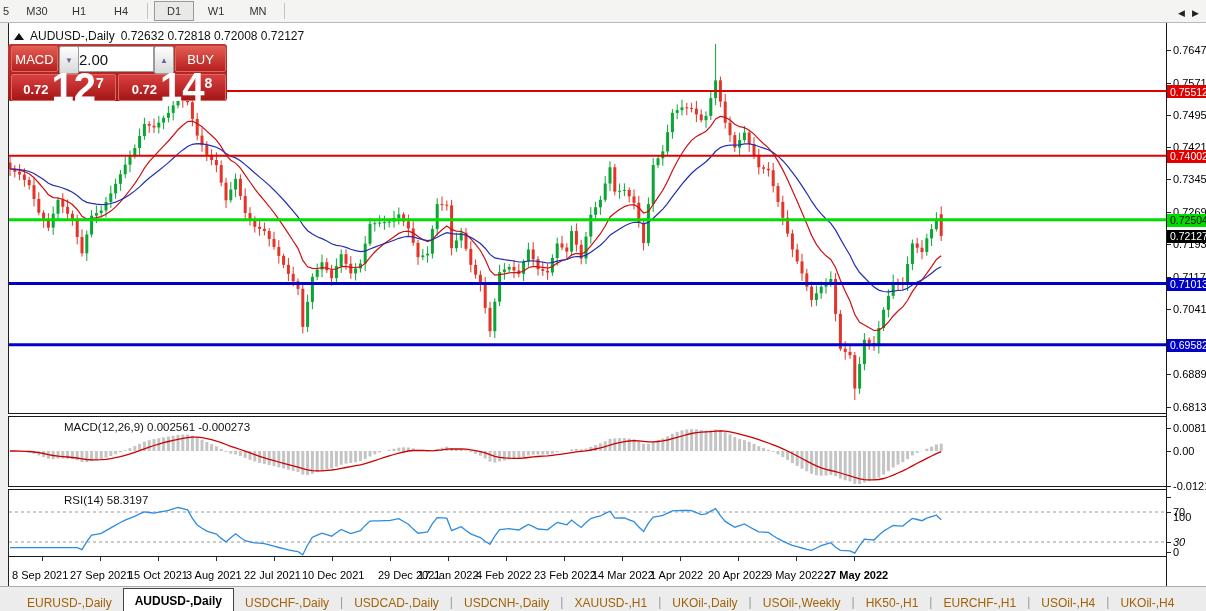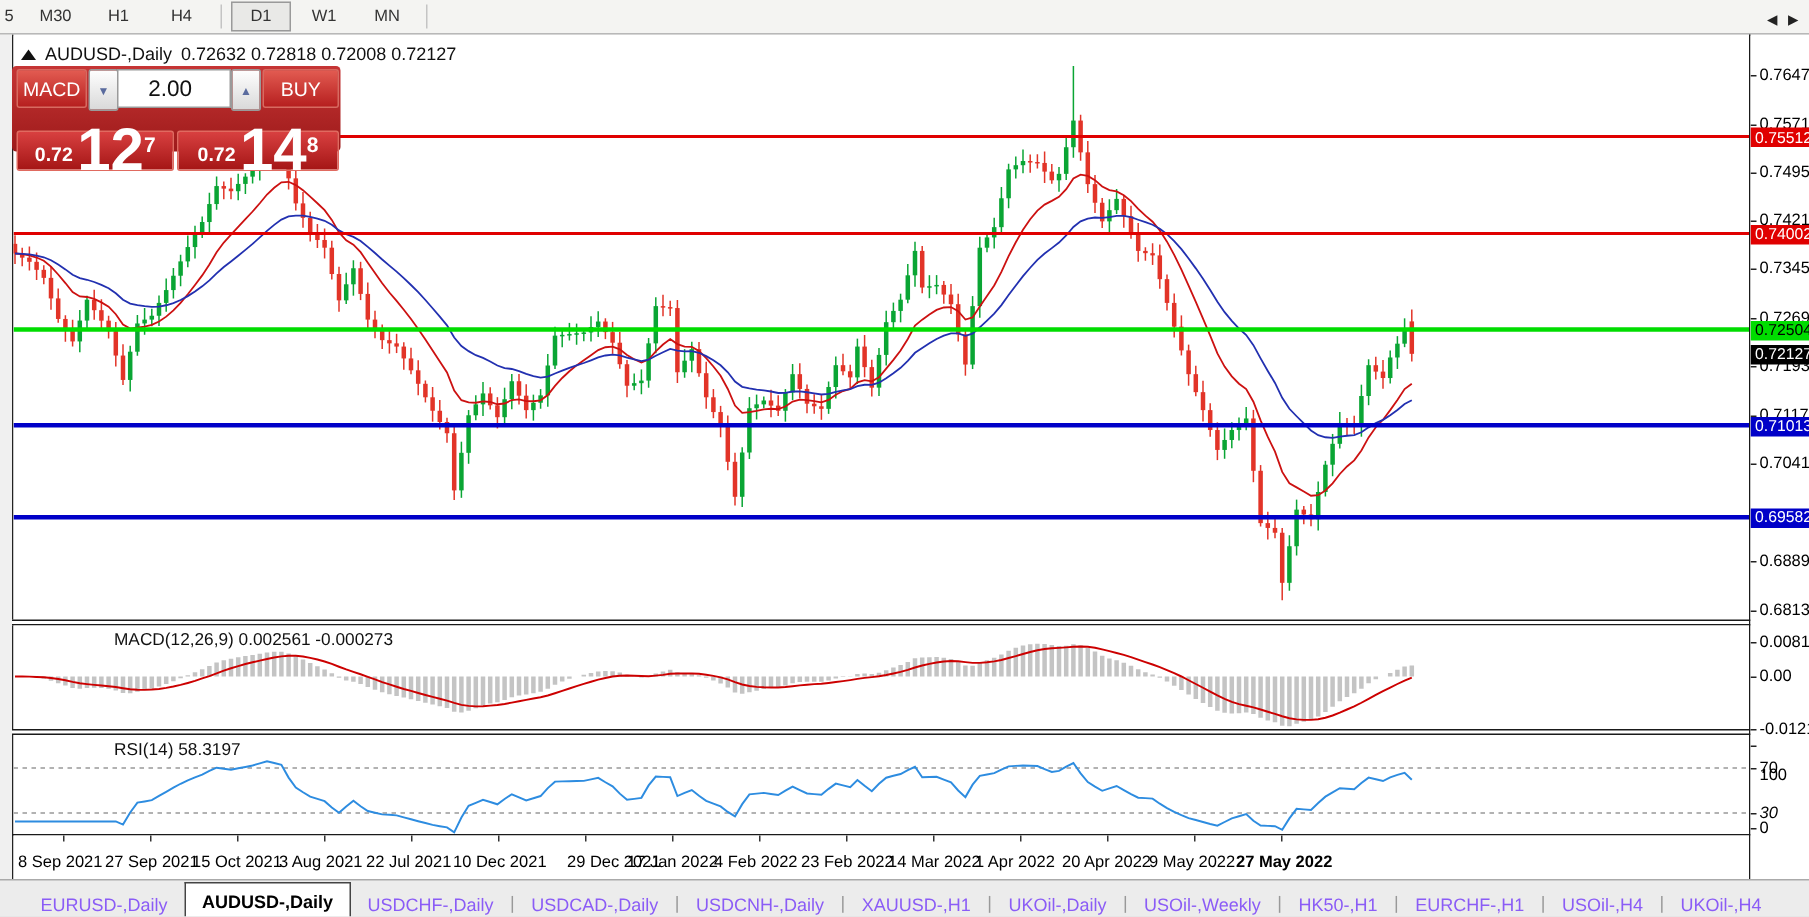--- a/index.html
+++ b/index.html
@@ -31,44 +31,44 @@
                background:linear-gradient(#c63535,#9d1a1a);border-radius:3px;}
   .tp-btn{position:absolute;top:2px;height:24px;border-radius:2px;color:#fff;font-size:13px;
           display:flex;align-items:center;justify-content:center;
           background:linear-gradient(#e25b51,#b61f1f);border:1px solid #d86a60;cursor:pointer;}
   #sell-btn{left:3px;width:45px;} #buy-btn{left:167px;width:49px;}
   .spin-btn{position:absolute;top:2px;width:18px;height:26px;border:1px solid #9a9a9a;border-radius:2px;
             background:linear-gradient(#fefefe,#d9d9d9);display:flex;align-items:center;justify-content:center;
             font-size:8px;color:#5a6b9e;cursor:pointer;}
   #vol-down{left:51px;} #vol-up{left:146px;}
   #vol-input{position:absolute;left:70px;top:2px;width:69px;height:24px;border:1px solid #9a9a9a;
-             font-size:15px;text-align:center;padding:0 5px 0 0;font-family:"Liberation Sans",sans-serif;color:#111;}
+             font-size:15px;text-align:left;padding:0 5px 0 0;font-family:"Liberation Sans",sans-serif;color:#111;}
   .price-box{position:absolute;top:30px;height:25px;border-radius:2px;color:#fff;
              background:linear-gradient(#d84040,#a51616);border:1px solid #e06a60;
-             display:flex;align-items:flex-end;justify-content:center;cursor:pointer;margin-top:13px;}
+             display:flex;align-items:flex-end;justify-content:center;cursor:pointer;}
   #sell-box{left:3px;width:103px;} #buy-box{left:110px;width:106px;}
   .pb-base{font-size:13px;font-weight:bold;margin:0 3px 3px 0;}
   .pb-big{font-size:40px;font-weight:bold;line-height:26px;}
   .pb-sup{font-size:14px;font-weight:bold;align-self:flex-start;margin-top:0;}
   
   #price-axis{position:absolute;left:1167px;top:23px;width:39px;height:563px;background:#fff;overflow:hidden;}
   .ax-tick{position:absolute;left:0;width:4px;height:1px;background:#222;}
   .ax-lbl{position:absolute;left:6px;font-size:11px;color:#000;white-space:nowrap;}
   .ax-box{position:absolute;left:0;width:39px;height:13px;font-size:10.5px;display:flex;align-items:center;
           justify-content:flex-start;padding-left:3px;white-space:nowrap;overflow:hidden;}
   
-  .ind-label{position:absolute;left:28px;font-size:11.5px;color:#111;z-index:5;padding-left:48px;}
+  .ind-label{position:absolute;left:16px;font-size:11.5px;color:#111;z-index:5;padding-left:48px;}
   
   #date-axis{position:absolute;left:9px;top:557px;width:1157px;height:29px;background:#fff;}
   .date-lbl{position:absolute;top:12px;font-size:11px;color:#000;white-space:nowrap;}
   .date-tick{position:absolute;top:0;width:1px;height:4px;background:#333;}
   
   #tabbar{position:absolute;left:0;top:586px;width:1206px;height:25px;background:#ececec;
           border-top:1px solid #aaa;display:flex;align-items:flex-end;}
-  .tab{height:19px;padding:0 11px;display:flex;align-items:center;font-size:12px;color:#8b5cf6;
+  .tab{height:19px;padding:0 11px;display:flex;align-items:center;font-size:12px;color:#a16207;
        margin-bottom:0;cursor:pointer;white-space:nowrap;}
   .tab.active{height:23px;background:#fff;border:1px solid #444;border-bottom:none;font-weight:bold;color:#000;}
   .tab-sep{color:#999;font-size:12px;margin:0 0 3px 0;}
   #tab-lead{width:16px;}
   .nav-arrow{position:absolute;top:5px;width:13px;height:15px;display:flex;align-items:center;justify-content:center;
              font-size:9px;color:#222;cursor:pointer;}
   #nav-left{right:18px;} #nav-right{right:4px;}
 </style>
 </head>
 <body>

